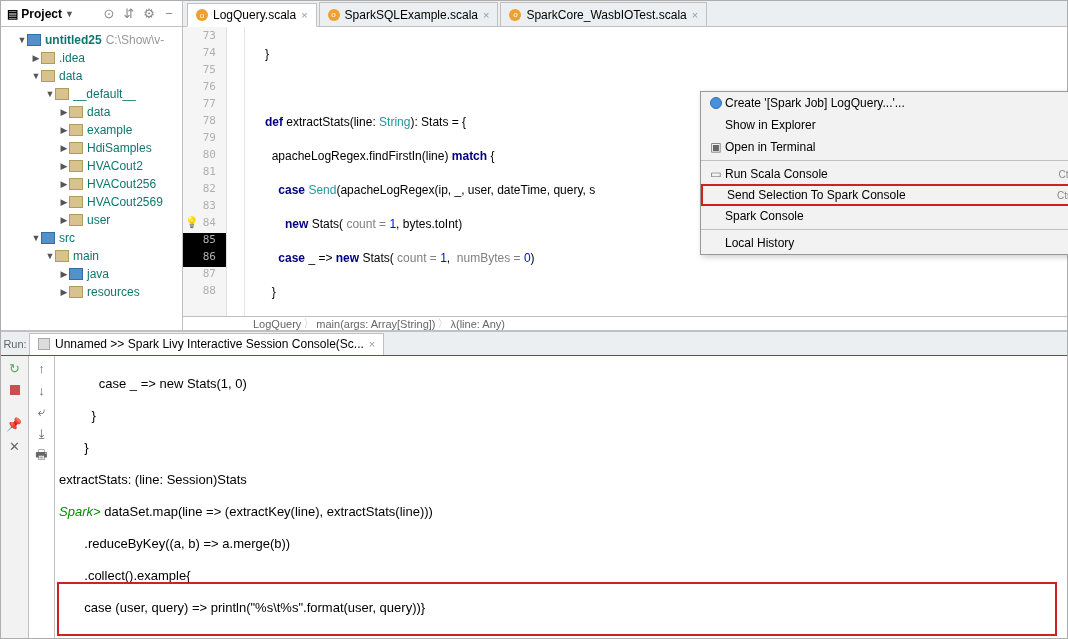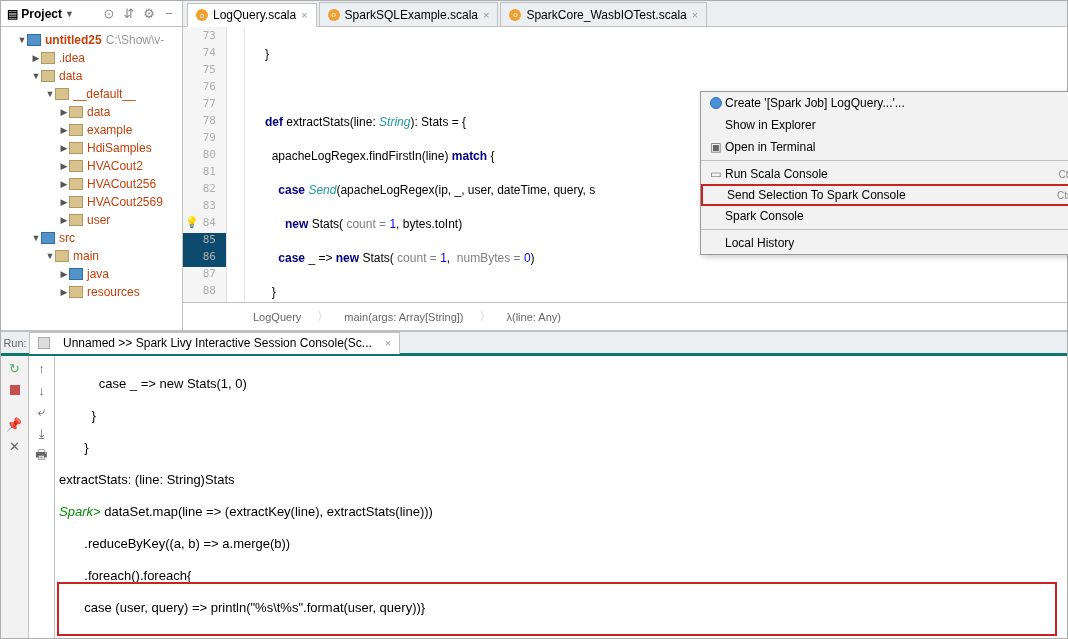--- a/index.html
+++ b/index.html
@@ -10,56 +10,56 @@
 .sb-toolbar{height:26px;border-bottom:1px solid #c0c0c0;display:flex;align-items:center;padding:0 6px;gap:6px}
 .proj-label{font-weight:bold;display:flex;align-items:center;gap:3px}
 .proj-label .arrow{font-size:9px;color:#555}
 .sb-icon{width:14px;height:14px;display:flex;align-items:center;justify-content:center;color:#888;font-size:13px}
 .tree{flex:1;overflow:hidden;padding:4px 0}
 .tree-row{display:flex;align-items:center;height:18px;padding-left:4px;white-space:nowrap}
 .tree-row .caret{width:10px;font-size:9px;color:#555;display:inline-block;text-align:center}
 .tree-row .fico{width:14px;height:12px;background:#d8c28e;border:1px solid #b19a5e;margin-right:4px;display:inline-block}
 .tree-row .fico.mod{background:#5292c9;border-color:#2f6ea8}
 .tree-row .fico.res{background:#d8c28e}
-.tree-name{color:#c2410c}
+.tree-name{color:#0f766e}
 .tree-name.bold{font-weight:bold}
 .tree-path{color:#999;margin-left:4px}
 .ind1{padding-left:16px}.ind2{padding-left:30px}.ind3{padding-left:44px}.ind4{padding-left:58px}
 .editor{flex:1;display:flex;flex-direction:column;min-width:0}
 .tab-bar{height:26px;display:flex;align-items:flex-end;border-bottom:1px solid #c0c0c0;background:#eceff1;padding-left:4px}
 .tab{height:24px;display:flex;align-items:center;padding:0 8px;border:1px solid #c0c0c0;border-bottom:none;margin-right:2px;background:#eceff1;font-size:12px;gap:5px;position:relative}
 .tab.active{background:#fff;border-bottom:1px solid #fff;margin-bottom:-1px}
 .tab .sc-icon{width:12px;height:12px;border-radius:50%;background:#f0a030;display:flex;align-items:center;justify-content:center;font-size:8px;color:#fff}
 .tab .close{color:#999;font-size:11px}
 .editor-body{flex:1;display:flex;overflow:hidden;position:relative}
 .gutter{width:44px;background:#f5f5f5;border-right:1px solid #e0e0e0;padding-top:2px;flex-shrink:0}
 .gutter-line{height:17px;text-align:right;padding-right:10px;color:#b0b0b0;font-family:Consolas,monospace;font-size:11px}
 .margin{width:18px;border-right:1px solid #e5e5e5;background:#fff;flex-shrink:0}
 .code{flex:1;font-family:Consolas,monospace;font-size:12px;line-height:17px;padding-top:2px;white-space:pre;overflow:hidden;position:relative}
 .code-line{height:17px}
 .kw{color:#000080;font-weight:bold}
-.typ{font-style:italic;color:#20999d}
+.typ{color:#20999d}
 .param{color:#808080}
 .num{color:#0000ff}
-.sel-gutter{background:#0c4a6e}
+.sel-gutter{background:#000000}
 .bulb{position:absolute;left:2px;top:calc(17px*11 + 2px);font-size:11px}
-.breadcrumb{height:28px;border-top:1px solid #c0c0c0;display:flex;align-items:center;padding-left:70px;gap:16px;color:#666;font-size:11px}
+.breadcrumb{height:14px;border-top:1px solid #c0c0c0;display:flex;align-items:center;padding-left:70px;gap:2px;color:#666;font-size:11px}
 .breadcrumb .bc-sep{color:#bbb}
 .ctx-menu{position:absolute;left:700px;top:91px;width:422px;background:#f2f2f2;border:1px solid #999;box-shadow:2px 2px 6px rgba(0,0,0,0.2);z-index:100}
 .ctx-item{height:22px;display:flex;align-items:center;padding:0 8px 0 6px;font-size:12px}
 .ctx-ico{width:18px;display:flex;align-items:center;justify-content:center;font-size:12px;color:#666}
 .ctx-label{flex:1}
 .ctx-sc{color:#888;font-size:10px}
 .ctx-arrow{color:#666;font-size:9px}
 .ctx-sep{height:1px;background:#c0c0c0;margin:2px 0}
 .ctx-hl{border:2px solid #c22;margin:-1px 0}
 .bottom-pane{flex:1;display:flex;flex-direction:column;border-top:1px solid #c0c0c0;min-height:0}
-.run-header{height:24px;display:flex;align-items:center;border-bottom:3px solid #0f766e;background:#eceff1}
+.run-header{height:24px;display:flex;align-items:center;border-bottom:1px solid #0f766e;background:#eceff1}
 .run-label{width:28px;text-align:center;color:#666;font-size:11px;writing-mode:horizontal-tb}
-.run-tab{height:22px;display:flex;align-items:center;padding:8px 8px;background:#fff;border:1px solid #c0c0c0;border-bottom:none;gap:13px;font-size:12px}
+.run-tab{height:22px;display:flex;align-items:center;padding:8px 8px;background:#fff;border:1px solid #c0c0c0;border-bottom:none;gap:5px;font-size:12px}
 .run-tab .close{color:#999;font-size:11px}
 .run-body{flex:1;display:flex;min-height:0}
 .run-toolbar{width:28px;border-right:1px solid #c0c0c0;display:flex;flex-direction:column;align-items:center;padding-top:4px;gap:6px;background:#f2f2f2}
 .run-tb-btn{width:16px;height:16px;display:flex;align-items:center;justify-content:center;font-size:13px;color:#666}
 .run-toolbar2{width:26px;border-right:1px solid #c0c0c0;display:flex;flex-direction:column;align-items:center;padding-top:4px;gap:6px}
 .console{flex:1;font-family:Consolas,monospace;font-size:13px;line-height:16px;padding:4px;white-space:pre;overflow:hidden;position:relative}
 .console .prompt{color:#009000;font-style:italic}
 .console-hl{border:2px solid #c22;position:absolute;left:2px;right:10px;bottom:2px;height:54px;pointer-events:none}
 .green-play{color:#59a869}
 .red-sq{width:10px;height:10px;background:#c74f4f}
@@ -255,24 +255,24 @@
       <span class="run-tb-btn">↑</span>
       <span class="run-tb-btn">↓</span>
       <span class="run-tb-btn">⤶</span>
       <span class="run-tb-btn">⤓</span>
       <span class="run-tb-btn">🖶</span>
     </div>
     <div class="console">
 <div>           case _ =&gt; new Stats(1, 0)</div>
 <div>         }</div>
 <div>       }</div>
-<div>extractStats: (line: String)Stats</div>
+<div>extractStats: (line: Session)Stats</div>
 <div><span class="prompt">Spark&gt;</span> dataSet.map(line =&gt; (extractKey(line), extractStats(line)))</div>
 <div>       .reduceByKey((a, b) =&gt; a.merge(b))</div>
-<div>       .foreach().foreach{</div>
+<div>       .collect().example{</div>
 <div>       case (user, query) =&gt; println("%s\t%s".format(user, query))}</div>
 <div></div>
 
 
 
 
 
 
 
 <div class="console-hl"></div>

